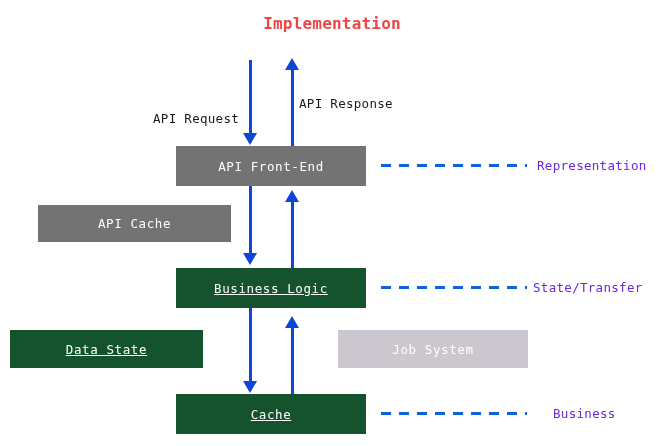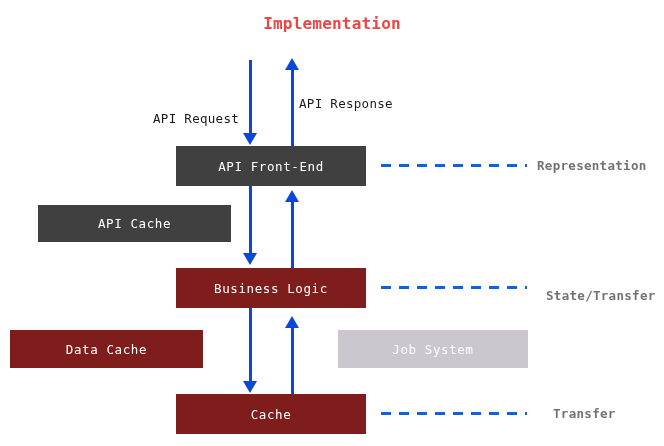--- a/index.html
+++ b/index.html
@@ -29,22 +29,22 @@
   .box {
     position: absolute;
     display: flex;
     align-items: center;
     justify-content: center;
     color: #ffffff;
     font-size: 12.5px;
     letter-spacing: 0.6px;
     box-sizing: border-box;
   }
-  .box.cyan  { background: #404040; }
-  .box.peach { background: #7f1d1d; }
+  .box.cyan  { background: #737373; }
+  .box.peach { background: #14532d; text-decoration: underline; }
   .box.gray  { background: #ccc6ce; justify-content: center; }
 
   
   #box-api-frontend    { left: 176px; top: 146px; width: 190px; height: 40px; }
   #box-business-logic  { left: 176px; top: 268px; width: 190px; height: 40px; }
   #box-data            { left: 176px; top: 394px; width: 190px; height: 40px; }
   
   #box-api-cache       { left: 10px;  top: 205px; width: 193px; height: 37px; margin-left: 28px; }
   #box-data-cache      { left: 10px;  top: 330px; width: 193px; height: 38px; }
   #box-job-system      { left: 338px; top: 330px; width: 190px; height: 38px; }
@@ -100,27 +100,26 @@
     background-size: 18px 3px;
     background-repeat: repeat-x;
   }
   #dash-representation { left: 381px; top: 164px; }
   #dash-state          { left: 381px; top: 286px; }
   #dash-resource       { left: 381px; top: 412px; }
 
   .side-label {
     position: absolute;
     font-size: 12.5px;
-    color: #737373;
+    color: #6d28d9;
     white-space: nowrap;
     letter-spacing: 0.3px;
-    font-weight: bold;
   }
   #label-representation { left: 537px; top: 158px; }
-  #label-state          { left: 546px; top: 280px; margin-top: 8px; }
+  #label-state          { left: 533px; top: 280px; }
   #label-resource       { left: 553px; top: 406px; }
 </style>
 </head>
 <body>
 
 <div id="canvas">
 
   <div class="title">Implementation</div>
 
   <div class="shaft" id="shaft-req"></div>
@@ -147,33 +146,33 @@
 
   <div class="box cyan" id="box-api-cache">
     <span>API Cache</span>
   </div>
 
   <div class="box peach" id="box-business-logic">
     <span>Business Logic</span>
   </div>
 
   <div class="box peach" id="box-data-cache">
-    <span>Data Cache</span>
+    <span>Data State</span>
   </div>
 
   <div class="box gray" id="box-job-system">
     <span>Job System</span>
   </div>
 
   <div class="box peach" id="box-data">
     <span>Cache</span>
   </div>
 
   <div class="dash-line" id="dash-representation"></div>
   <div class="side-label" id="label-representation">Representation</div>
 
   <div class="dash-line" id="dash-state"></div>
   <div class="side-label" id="label-state">State/Transfer</div>
 
   <div class="dash-line" id="dash-resource"></div>
-  <div class="side-label" id="label-resource">Transfer</div>
+  <div class="side-label" id="label-resource">Business</div>
 
 </div>
 
 </body></html>

